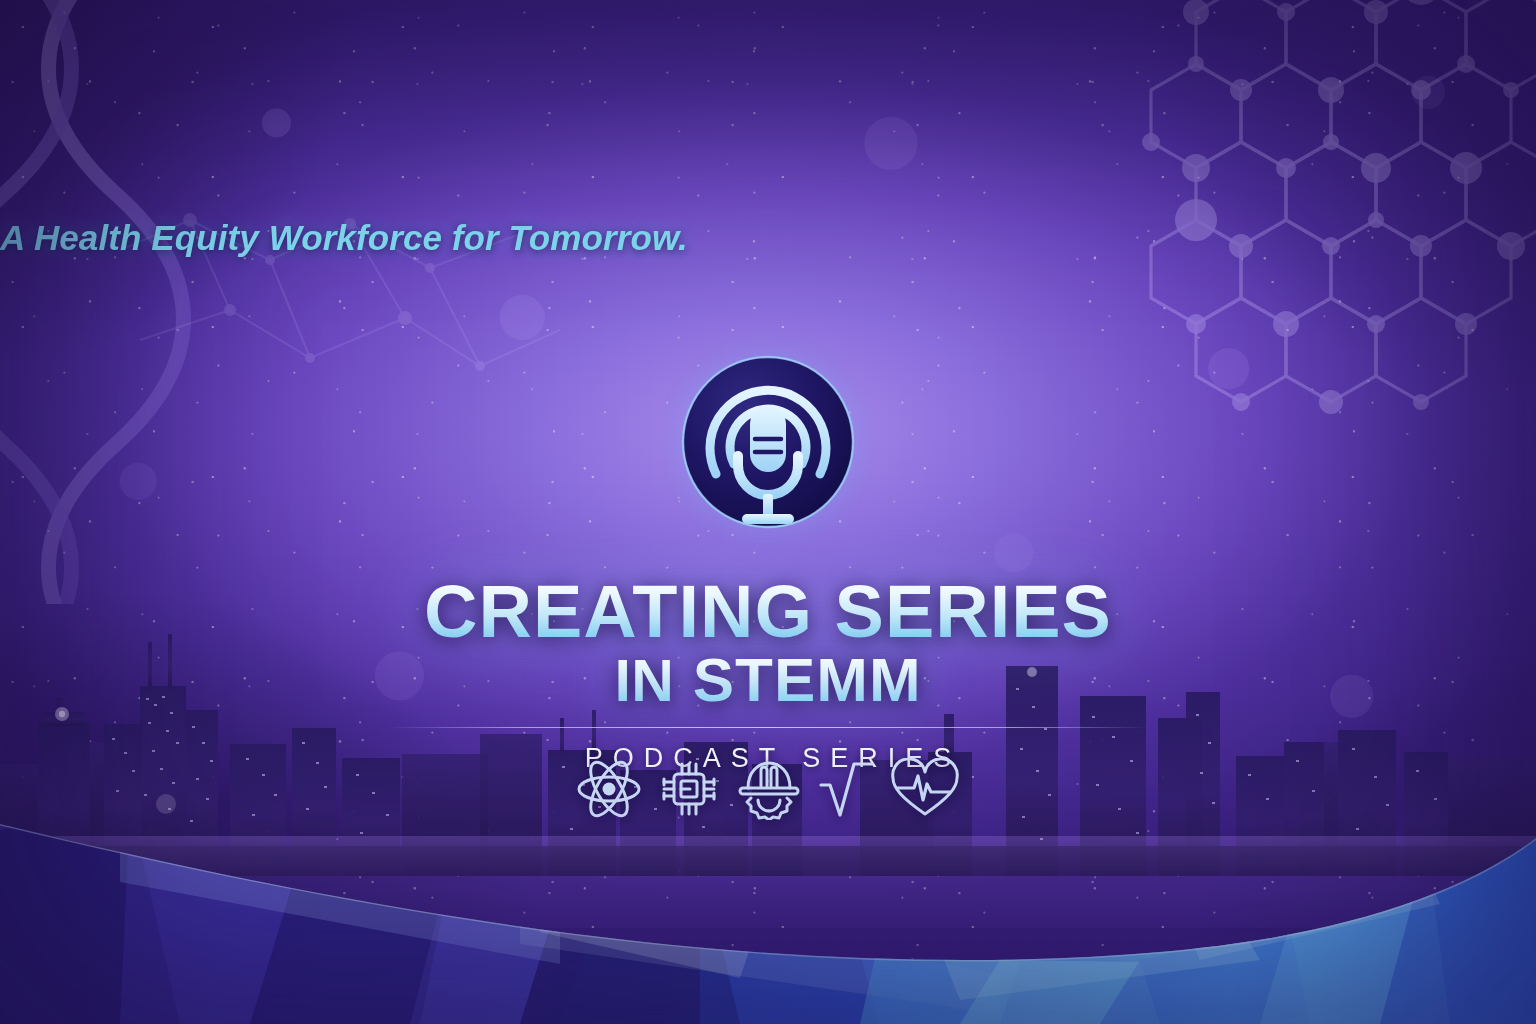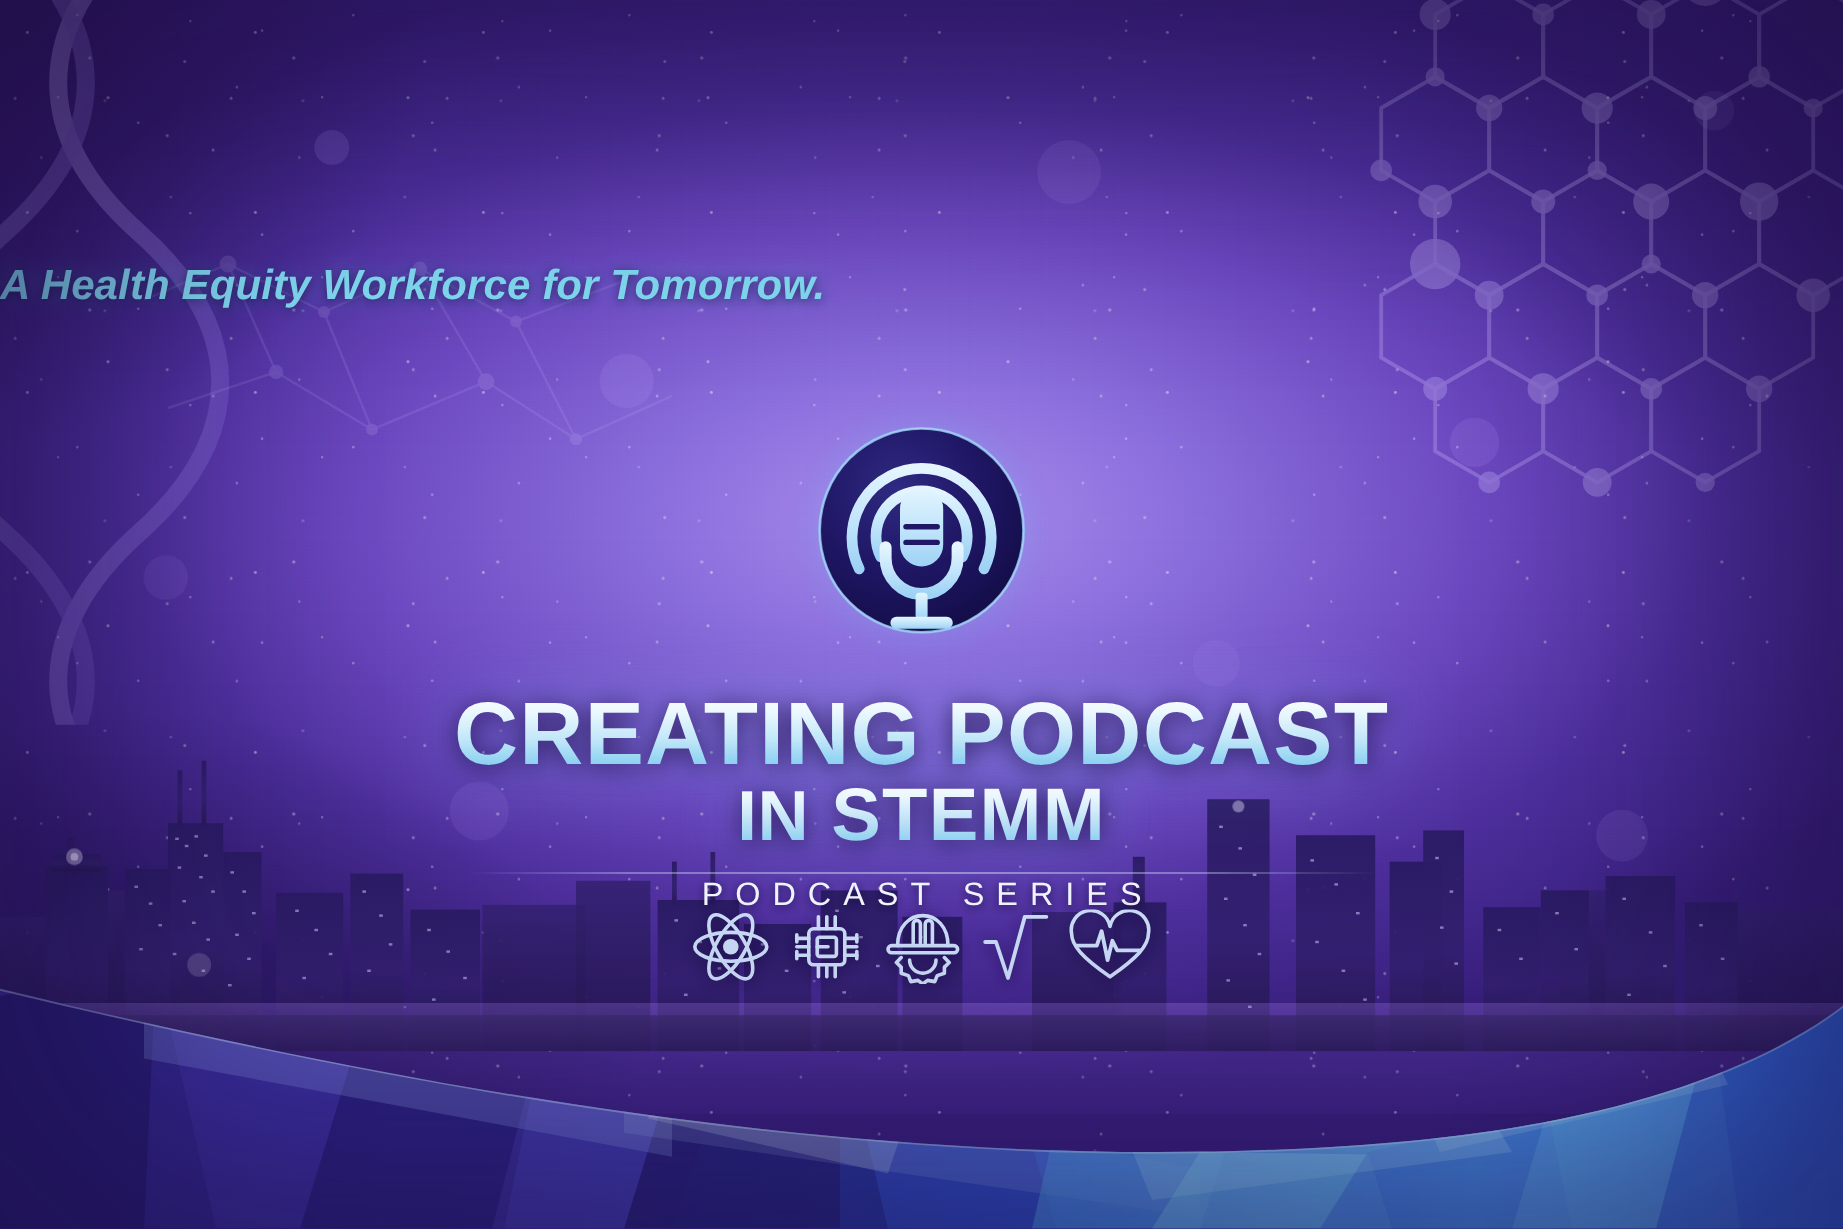--- a/index.html
+++ b/index.html
@@ -139,21 +139,21 @@
     filter:drop-shadow(0 3px 10px rgba(22,8,60,.80)) drop-shadow(0 0 26px rgba(120,200,245,.32));
     display:block;
   }
   .title-sub .in-word{ font-size:59px; letter-spacing:.5px; }
 
   .rule{
     width:760px; height:1px; margin:16px auto 0;
     background:linear-gradient(90deg, rgba(200,215,255,0) 0%, rgba(214,226,255,.62) 18%, rgba(228,238,255,.78) 50%, rgba(214,226,255,.62) 82%, rgba(200,215,255,0) 100%);
   }
   .podcast-series{
-    margin-top:2px;
+    margin-top:15px;
     font-size:27px; font-weight:400;
     letter-spacing:10px;
     color:#f3f6ff;
     text-shadow:0 2px 8px rgba(20,8,55,.70);
     padding-left:10px;
   }
 
   .stemm-icons{
     position:absolute; left:50%; top:758px; transform:translateX(-50%);
     display:flex; align-items:center; gap:16px;
@@ -523,21 +523,21 @@
           <line x1="101" y1="124" x2="127" y2="124"></line>
         </g>
 
         <path d="M84 128 V137 A30 30 0 0 0 144 137 V128" stroke="url(#micG)" stroke-width="10" fill="none" stroke-linecap="round"></path>
         <rect x="109" y="166" width="10" height="22" rx="3" fill="url(#micG)"></rect>
         <rect x="88" y="186" width="52" height="10" rx="5" fill="url(#micG)"></rect>
       </svg>
     </div>
 
     <div class="title-block">
-      <span class="title-main">CREATING PODCAST</span>
+      <span class="title-main">CREATING SERIES</span>
       <span class="title-sub">
         <span class="in-word">IN</span><span>&nbsp;</span><span>STEMM</span>
       </span>
       <div class="rule"></div>
       <div class="podcast-series">PODCAST SERIES</div>
     </div>
 
     <div class="stemm-icons">
 
       <span>

